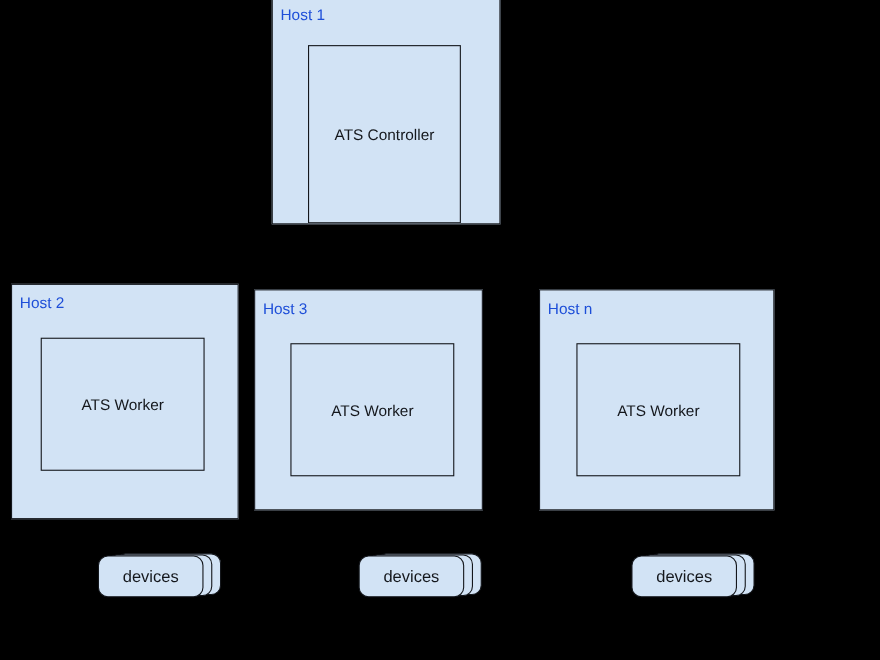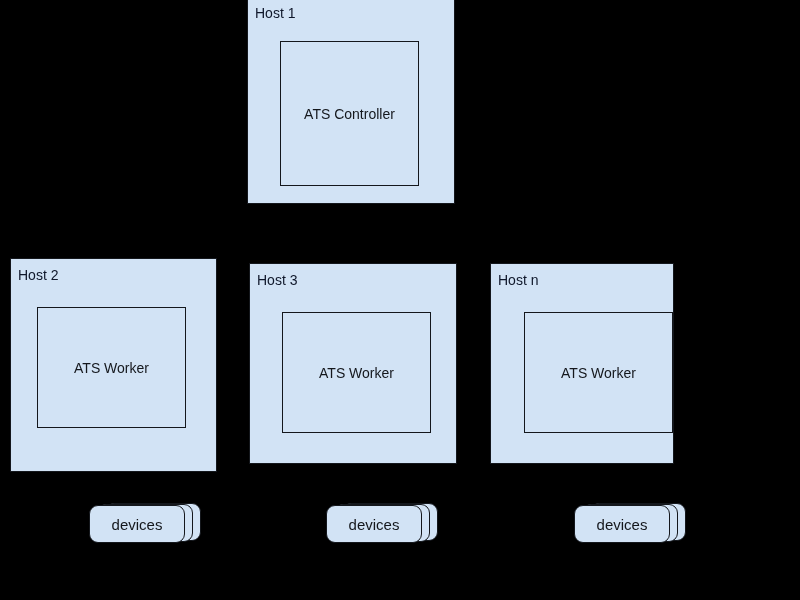--- a/index.html
+++ b/index.html
@@ -21,21 +21,21 @@
     background: #d2e3f5;
     border: 1px solid #14171c;
     box-sizing: border-box;
   }
   .host-label {
     position: absolute;
     left: 7px;
     top: 8px;
     font-size: 14px;
     line-height: 16px;
-    color: #0f172a;
+    color: #1d4ed8;
     white-space: nowrap;
   }
   .inner-box {
     position: absolute;
     background: #d2e3f5;
     border: 1px solid #14171c;
     box-sizing: border-box;
     display: flex;
     align-items: center;
     justify-content: center;
@@ -91,41 +91,41 @@
     white-space: nowrap;
   }
 </style>
 </head>
 <body>
 
 <div id="canvas">
 
   <div class="host-box" style="left:247px; top:-4px; width:208px; height:208px;">
     <span class="host-label">Host 1</span>
-    <div class="inner-box" style="left:32px; top:44px; width:139px; height:145px;">
+    <div class="inner-box" style="left:32px; top:44px; width:139px; height:162px;">
       <span class="inner-label">ATS Controller</span>
     </div>
   </div>
 
 
   <div class="host-box" style="left:10px; top:258px; width:207px; height:214px;">
     <span class="host-label">Host 2</span>
     <div class="inner-box" style="left:26px; top:48px; width:149px; height:121px;">
       <span class="inner-label">ATS Worker</span>
     </div>
   </div>
 
-  <div class="host-box" style="left:249px; top:263px; width:208px; height:201px;">
+  <div class="host-box" style="left:231px; top:263px; width:208px; height:201px;">
     <span class="host-label">Host 3</span>
     <div class="inner-box" style="left:32px; top:48px; width:149px; height:121px;">
       <span class="inner-label">ATS Worker</span>
     </div>
   </div>
 
-  <div class="host-box" style="left:490px; top:263px; width:184px; height:201px;">
+  <div class="host-box" style="left:490px; top:263px; width:214px; height:201px;">
     <span class="host-label">Host n</span>
     <div class="inner-box" style="left:33px; top:48px; width:149px; height:121px;">
       <span class="inner-label">ATS Worker</span>
     </div>
   </div>
 
   <div class="device-stack" style="left:46px; top:503px; width:112px;">
     <div class="device-layer l3"></div>
     <div class="device-layer l2"></div>
     <div class="device-layer l1">

